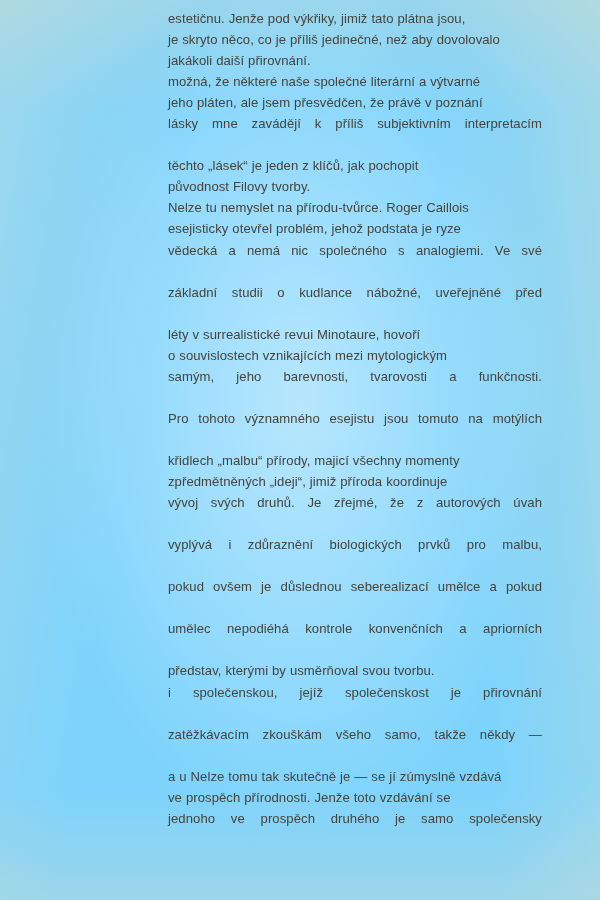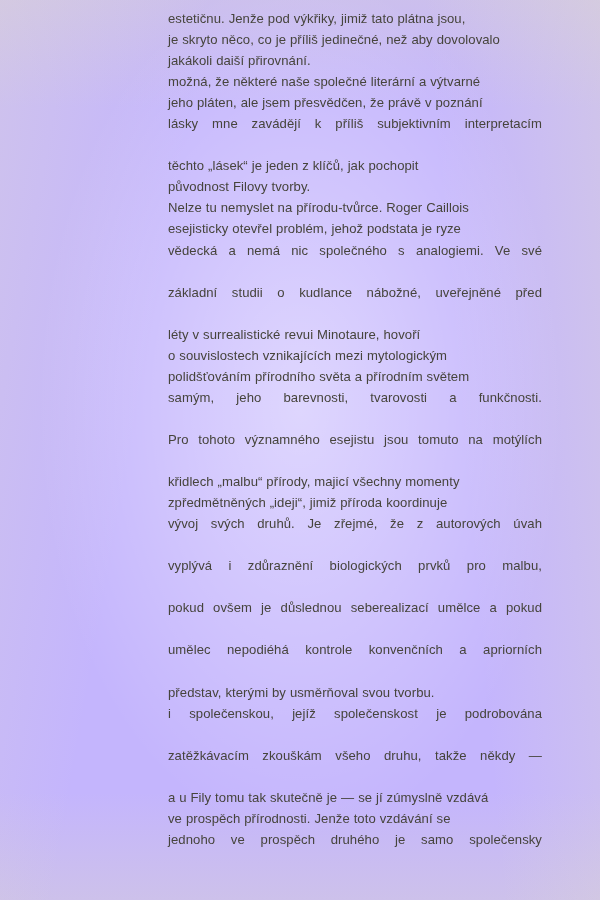--- a/index.html
+++ b/index.html
@@ -73,21 +73,21 @@
   .ln.ragged {
     text-align: left;
   }
   .ln.ragged::after {
     content: none;
   }
 </style>
 </head>
 <body style="background: rgb(253, 252, 239);">
 
-<div id="page" style="background: #c4b5fd;">
+<div id="page" style="background: #7dd3fc;">
 
   <div id="paper-texture"></div>
 
   <div id="text-column" style="color: rgb(70, 68, 60);">
       <p class="para">
         <span class="ln ragged">estetičnu. Jenže pod výkřiky, jimiž tato plátna jsou,</span>
         <span class="ln ragged">je skryto něco, co je příliš jedinečné, než aby dovolovalo</span>
         <span class="ln ragged">jakákoli daiší přirovnání.</span>
       </p>
       <p class="para">
@@ -97,35 +97,34 @@
         <span class="ln ragged">těchto „lásek“ je jeden z klíčů, jak pochopit</span>
         <span class="ln ragged">původnost Filovy tvorby.</span>
       </p>
       <p class="para">
         <span class="ln ragged">Nelze tu nemyslet na přírodu-tvůrce. Roger Caillois</span>
         <span class="ln ragged">esejisticky otevřel problém, jehož podstata je ryze</span>
         <span class="ln">vědecká a nemá nic společného s analogiemi. Ve své</span>
         <span class="ln">základní studii o kudlance nábožné, uveřejněné před</span>
         <span class="ln ragged">léty v surrealistické revui Minotaure, hovoří</span>
         <span class="ln ragged">o souvislostech vznikajících mezi mytologickým</span>
-        <span class="ln ragged">polidšťováním přírodního světa a přírodním světem</span>
         <span class="ln">samým, jeho barevnosti, tvarovosti a funkčnosti.</span>
       </p>
       <p class="para">
         <span class="ln">Pro tohoto významného esejistu jsou tomuto na motýlích</span>
         <span class="ln ragged">křidlech „malbu“ přírody, majicí všechny momenty</span>
         <span class="ln ragged">zpředmětněných „ideji“, jimiž příroda koordinuje</span>
         <span class="ln">vývoj svých druhů. Je zřejmé, že z autorových úvah</span>
         <span class="ln">vyplývá i zdůraznění biologických prvků pro malbu,</span>
         <span class="ln">pokud ovšem je důslednou seberealizací umělce a pokud</span>
         <span class="ln">umělec nepodiéhá kontrole konvenčních a apriorních</span>
         <span class="ln ragged">představ, kterými by usměrňoval svou tvorbu.</span>
       </p>
       <p class="para">
-        <span class="ln">i společenskou, jejíž společenskost je podrobována</span>
-        <span class="ln">zatěžkávacím zkouškám všeho druhu, takže někdy —</span>
-        <span class="ln ragged">a u Fily tomu tak skutečně je — se jí zúmyslně vzdává</span>
+        <span class="ln">i společenskou, jejíž společenskost je přirovnání</span>
+        <span class="ln">zatěžkávacím zkouškám všeho samo, takže někdy —</span>
+        <span class="ln ragged">a u Nelze tomu tak skutečně je — se jí zúmyslně vzdává</span>
         <span class="ln ragged">ve prospěch přírodnosti. Jenže toto vzdávání se</span>
         <span class="ln">jednoho ve prospěch druhého je samo společensky</span>
       </p>
     </div>
 
 </div>
 
 </body></html>

